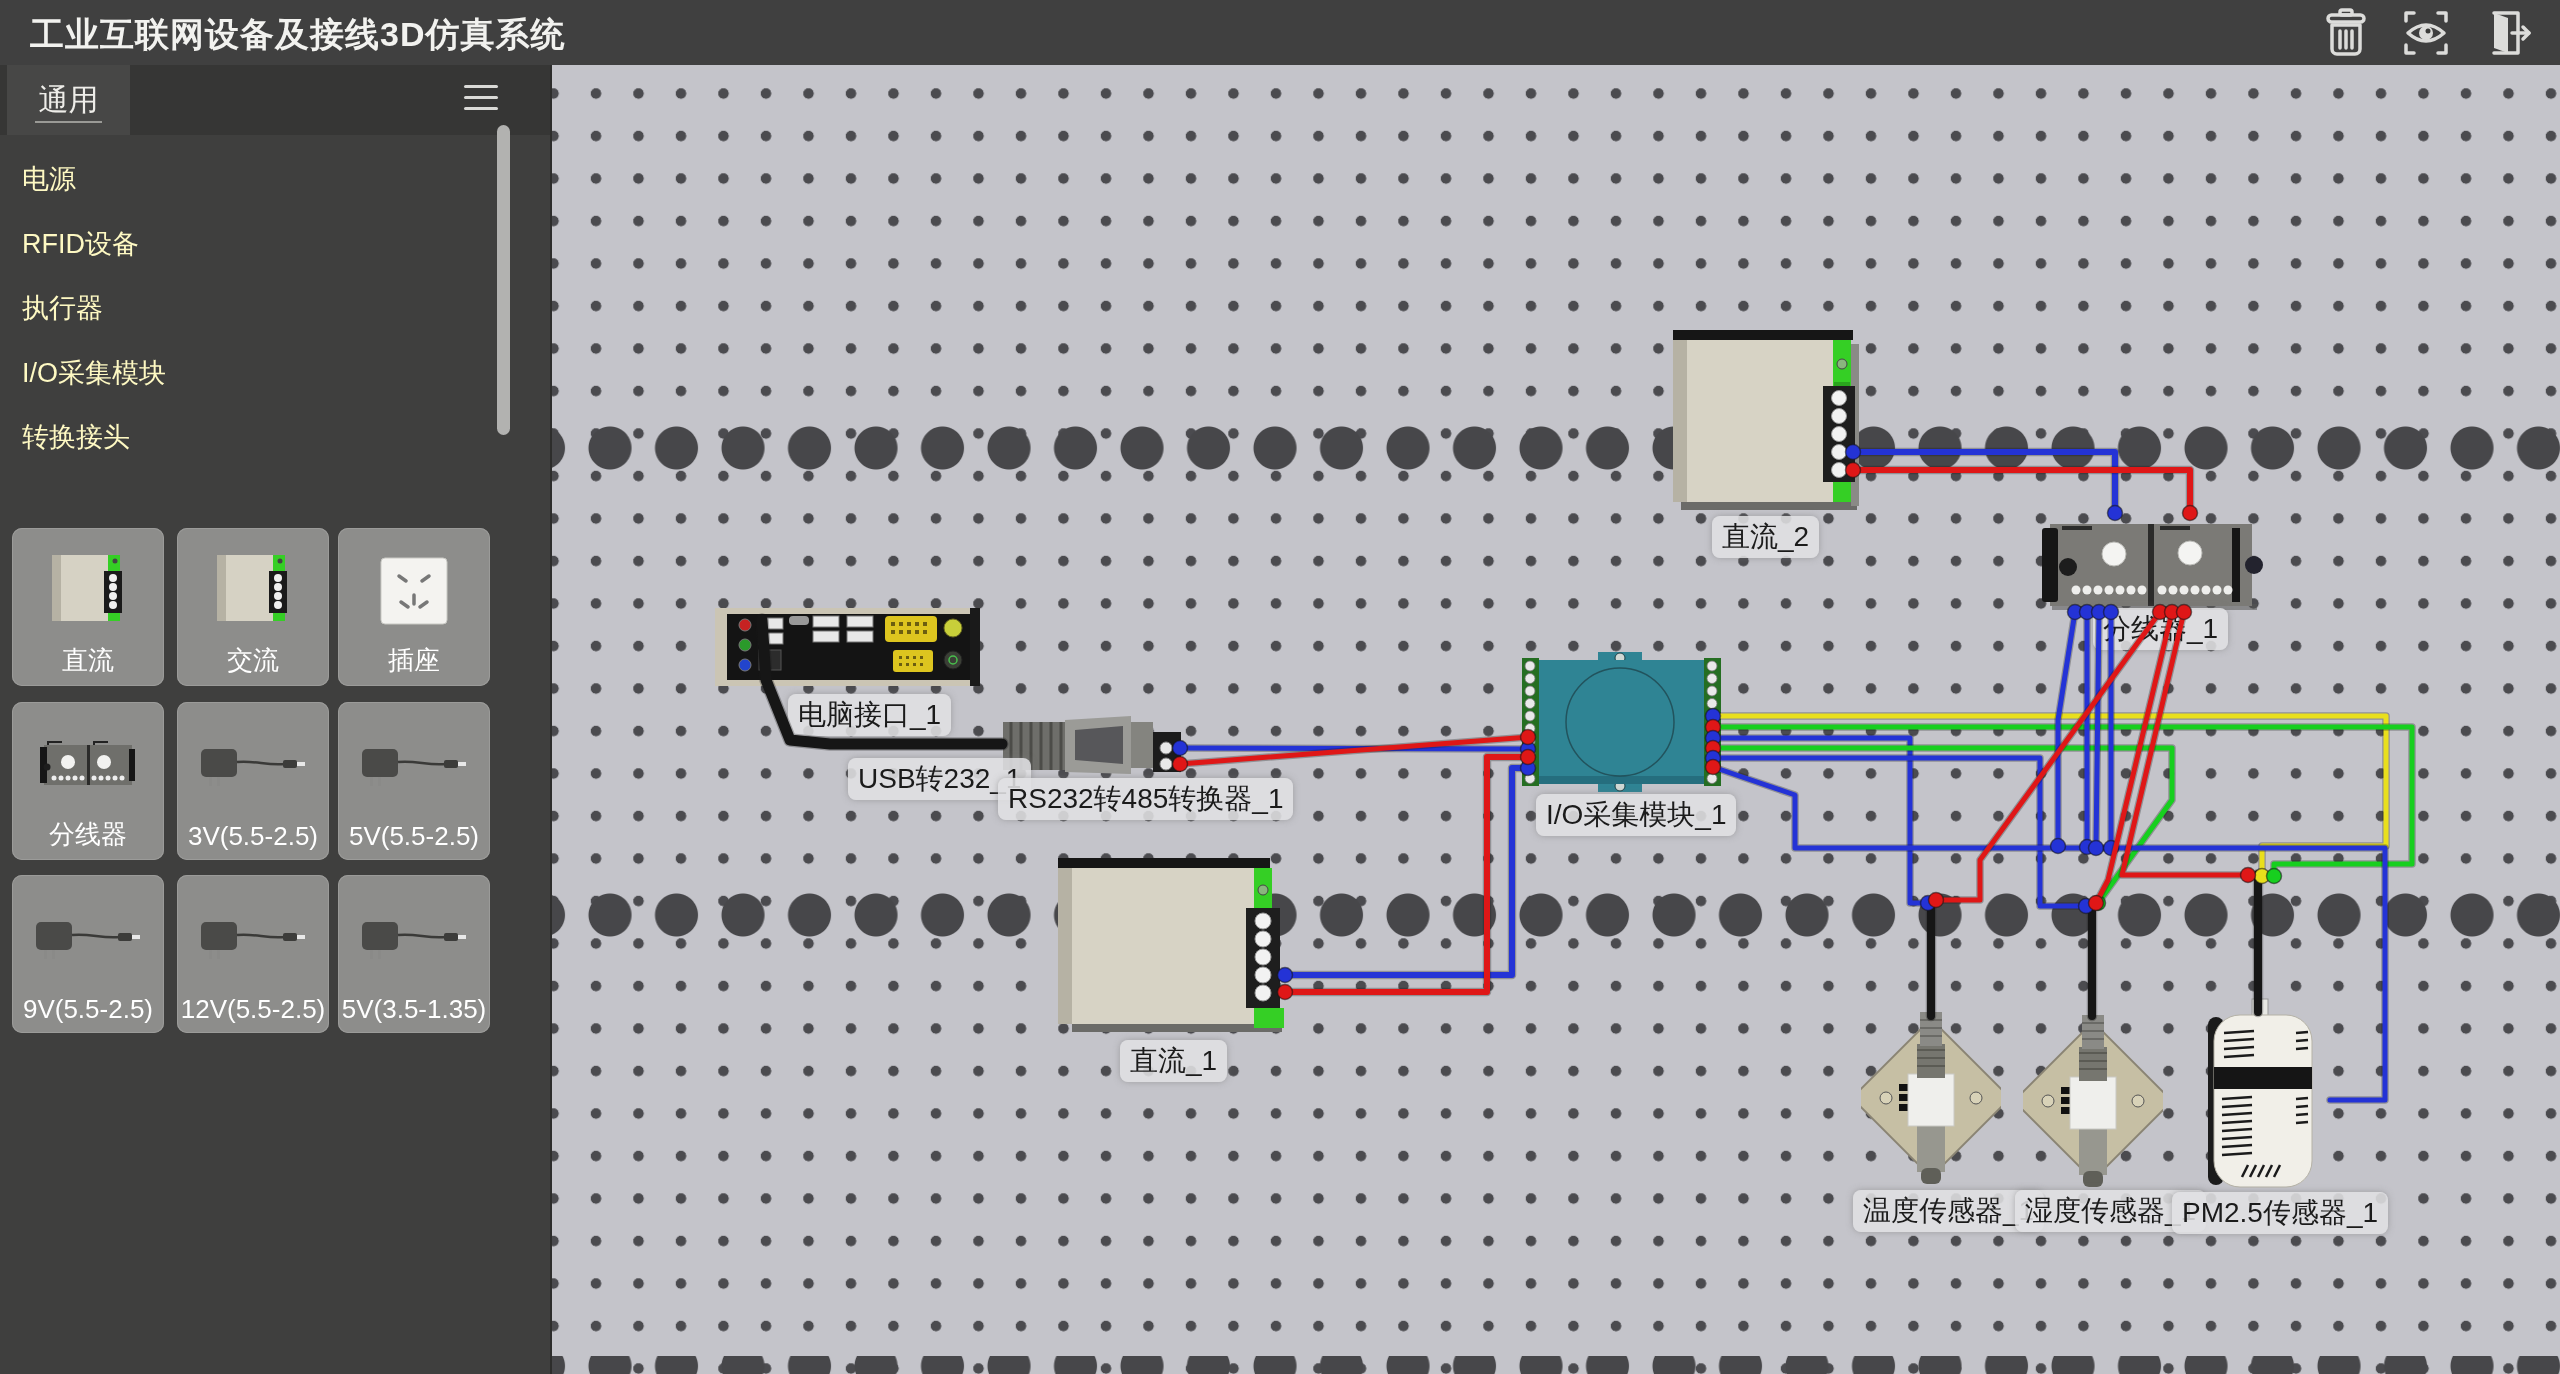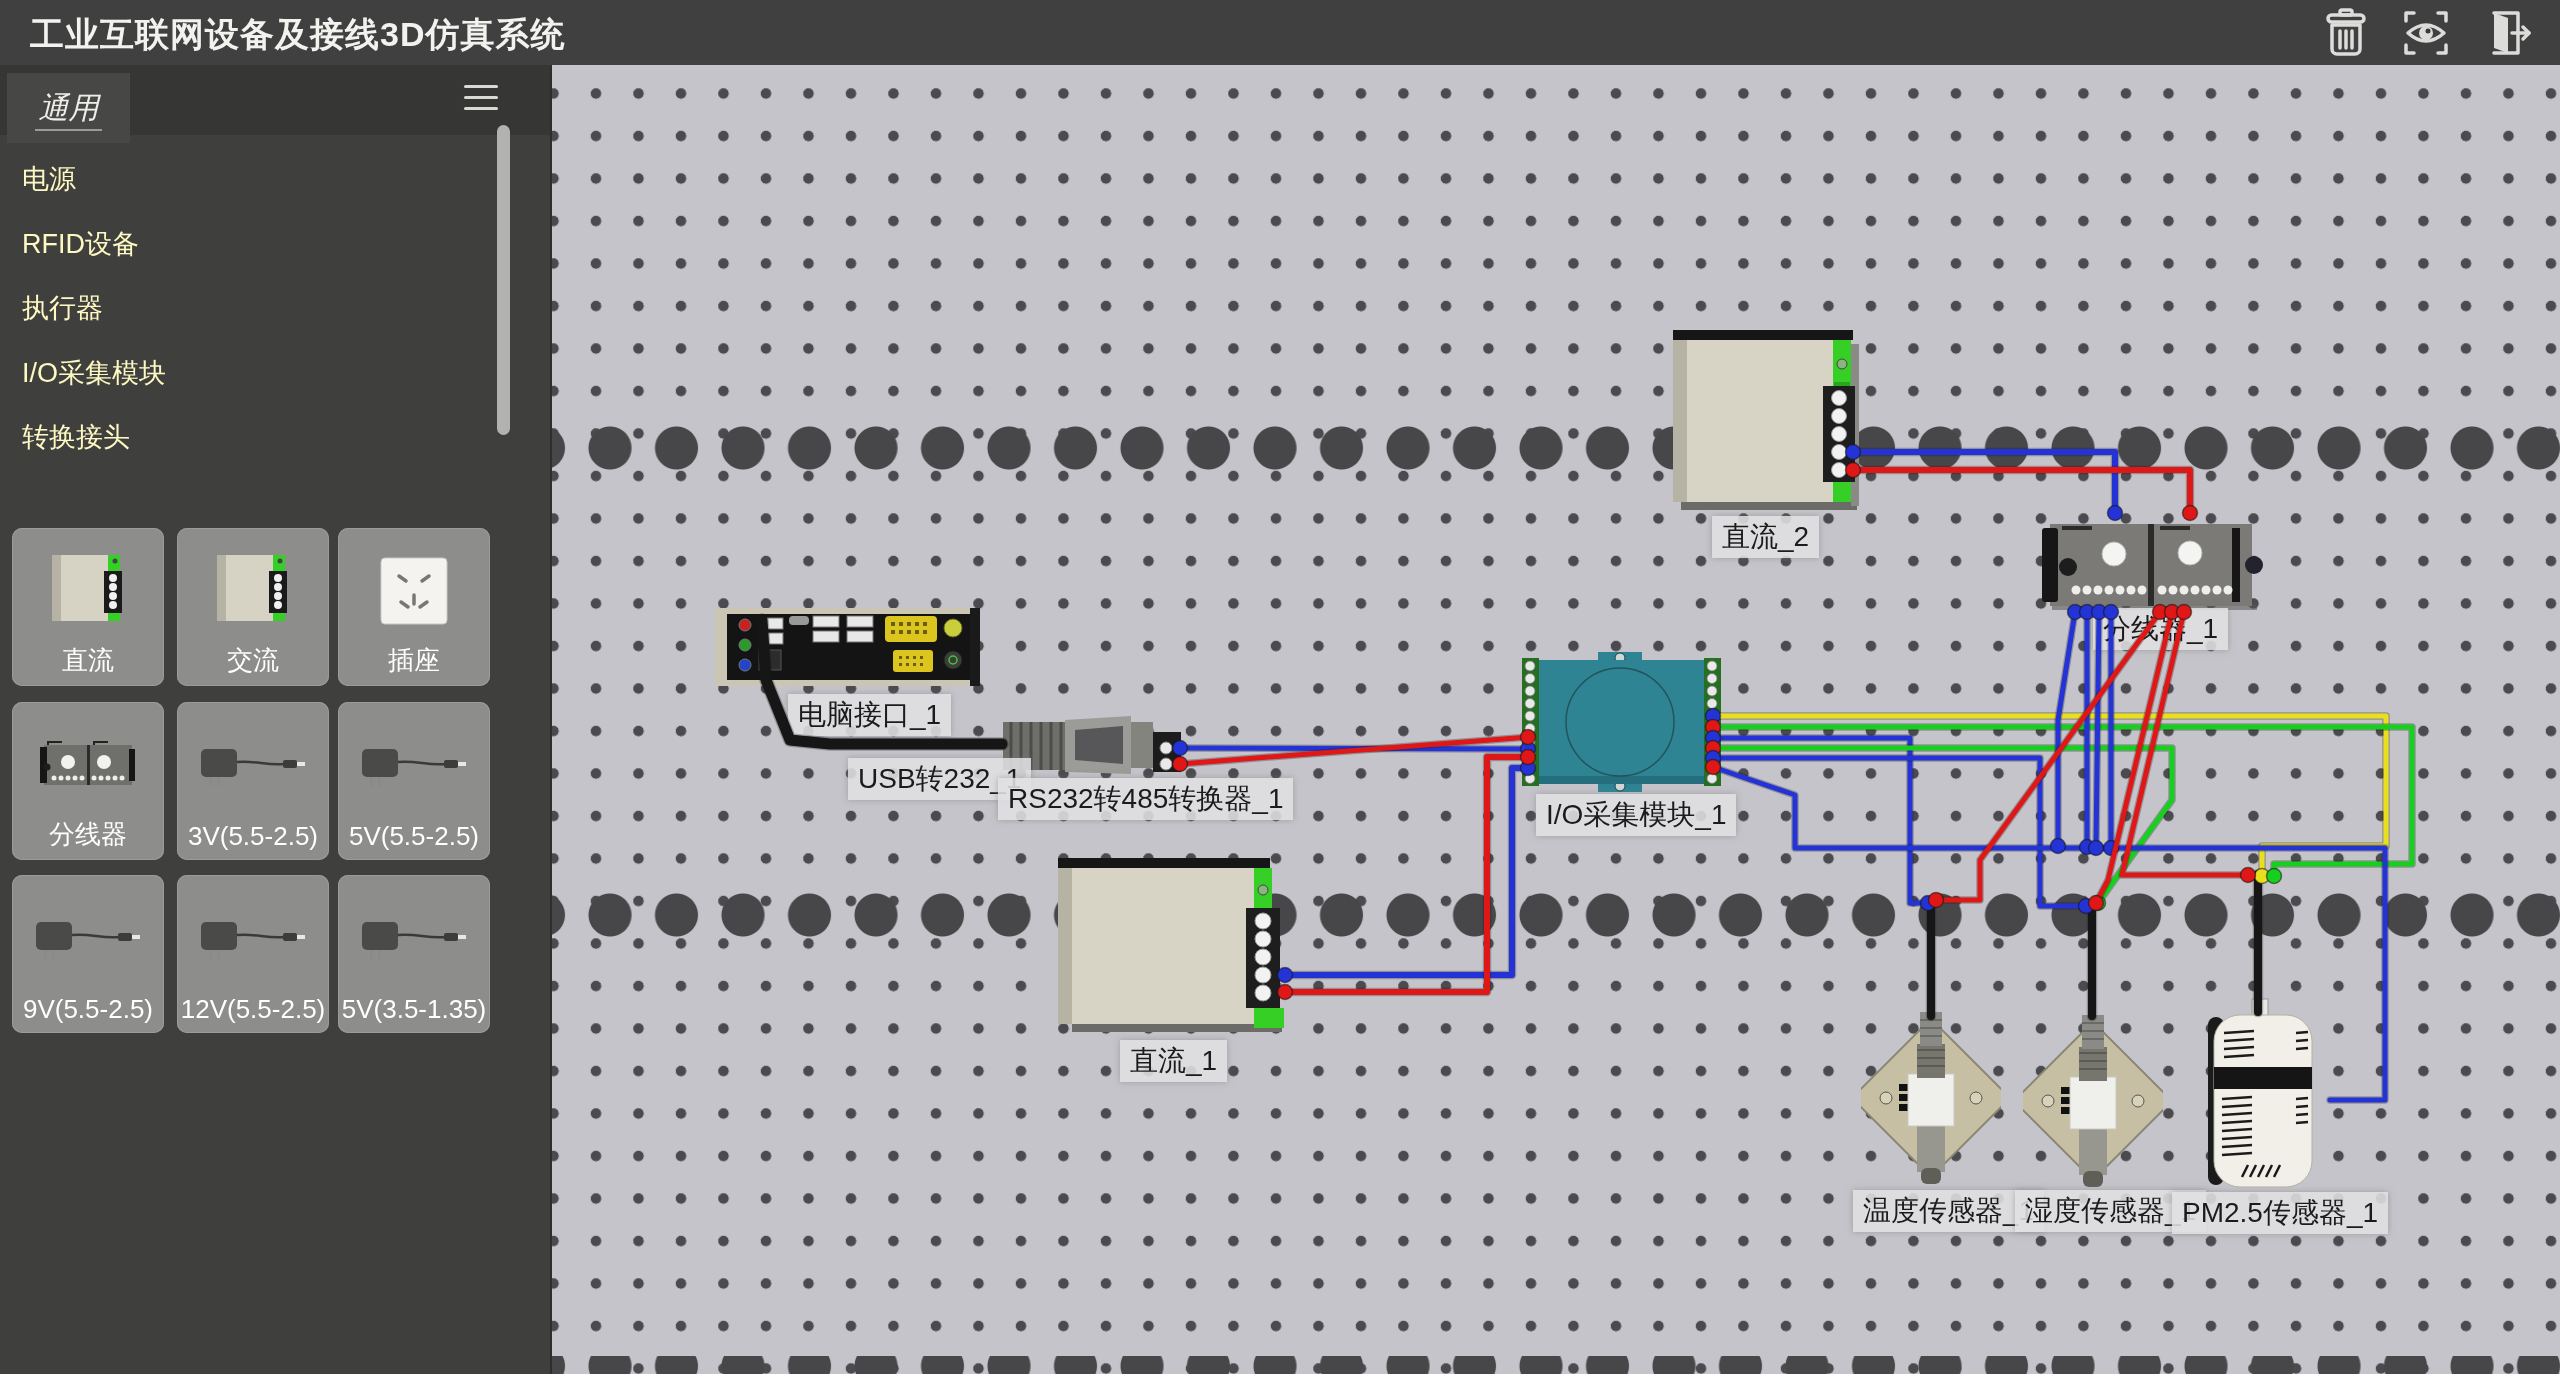--- a/index.html
+++ b/index.html
@@ -8,22 +8,22 @@
 
   
   #topbar{position:absolute;left:0;top:0;width:2560px;height:65px;background:#404040;z-index:50;}
   #app-title{position:absolute;left:30px;top:12px;font-size:34px;font-weight:bold;color:#f2f2ef;letter-spacing:1px;}
   .tool-btn{position:absolute;top:7px;width:52px;height:52px;cursor:pointer;}
   .tool-btn svg{width:52px;height:52px;}
 
   
   #sidebar{position:absolute;left:0;top:65px;width:552px;height:1309px;background:#3f3f3e;z-index:40;border-right:2px solid #2d2d2c;box-sizing:border-box;}
   #sidebar-header{position:absolute;left:0;top:0;width:100%;height:70px;background:#363635;}
-  #tab-general{position:absolute;left:7px;top:8px;width:123px;height:70px;background:#474746;color:#eeede9;
-               font-size:30px;display:flex;align-items:center;justify-content:center;cursor:pointer;font-style:italic;}
+  #tab-general{position:absolute;left:7px;top:0;width:123px;height:70px;background:#474746;color:#eeede9;
+               font-size:30px;display:flex;align-items:center;justify-content:center;cursor:pointer;}
   #tab-general .tab-underline{position:absolute;left:28px;right:28px;bottom:12px;height:2px;background:#9a9a96;}
   #hamburger{position:absolute;right:52px;top:20px;width:34px;height:28px;cursor:pointer;}
   #hamburger span{display:block;height:3px;background:#d9d9d6;margin-bottom:8px;border-radius:2px;}
   .menu-item{height:64.5px;line-height:64.5px;padding-left:22px;color:#fef9c3;font-size:27px;cursor:pointer;}
   #menu{position:absolute;left:0;top:82px;width:490px;}
   #scroll-thumb{position:absolute;left:497px;top:60px;width:13px;height:310px;background:#b2b2b0;border-radius:7px;cursor:pointer;}
 
   
   #cards{position:absolute;left:0;top:463px;width:552px;}
   .card{position:absolute;width:152px;height:158px;background:#8d8d8b;border-radius:10px;cursor:pointer;
@@ -36,21 +36,21 @@
     background-image:radial-gradient(circle 5px at 21px 21px,#4b4b4f 0 5px,transparent 5.5px);
     background-size:42.5px 42.5px;background-position:23px 50px;}
   .dotband{position:absolute;left:0;width:100%;height:44px;z-index:2;
     background-image:radial-gradient(circle 21px at 33px 22px,#47474a 0 21px,transparent 22px);
     background-size:66.5px 44px;background-position-x:25px;}
   #band1{top:361px;} #band2{top:828px;} #band3{top:1291px;height:18px;
     background-image:radial-gradient(circle 21px at 33px 10px,#47474a 0 21px,transparent 22px);}
 
   .device{position:absolute;z-index:5;cursor:pointer;}
   .dev-label{position:absolute;z-index:8;background:rgba(224,224,227,0.88);color:#1b1b1b;font-size:28px;
-             padding:2px 10px;white-space:nowrap;box-shadow:0 0 6px rgba(120,120,120,0.5);}
+             padding:2px 10px;white-space:nowrap;box-shadow:0 0 6px rgba(120,120,120,0.5);border-radius:8px;}
   #wire-layer{position:absolute;left:0;top:0;width:2560px;height:1374px;z-index:12;pointer-events:none;}
 </style>
 </head>
 <body>
 
 <div id="pegboard">
   <div class="dotband" id="band1"></div>
   <div class="dotband" id="band2"></div>
   <div class="dotband" id="band3"></div>
 </div>

